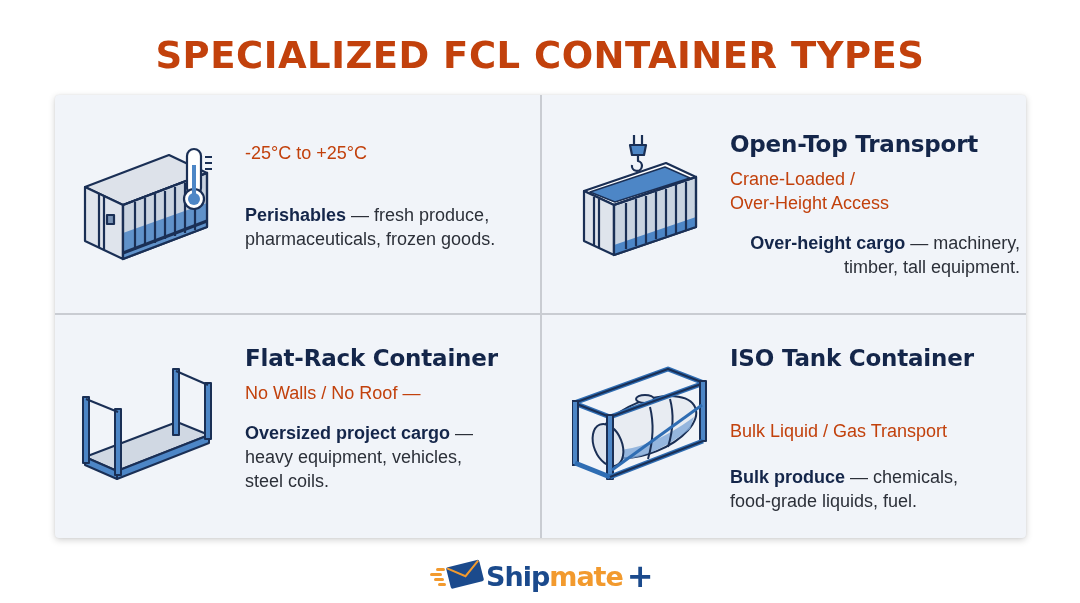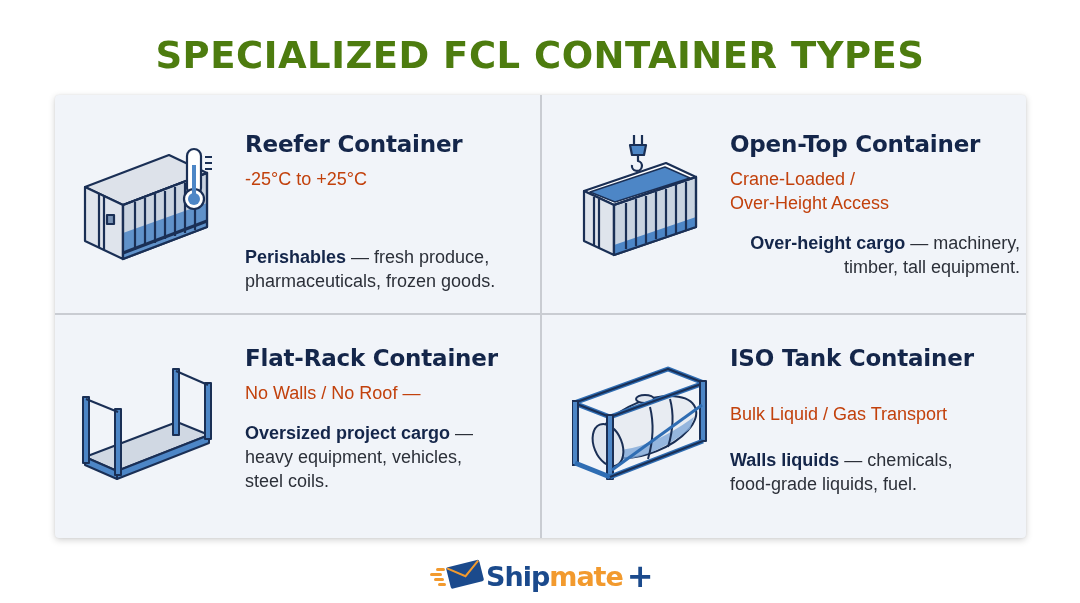--- a/index.html
+++ b/index.html
@@ -7,21 +7,21 @@
       width: 1080px; height: 603px; overflow: hidden;
       background: #ffffff;
       font-family: "Liberation Sans", "DejaVu Sans", sans-serif;
     }
     .page { position: relative; width: 1080px; height: 603px; }
     .main-title {
       position: absolute; left: 0; right: 0; top: 34px;
       text-align: center;
       font-family: "DejaVu Sans", sans-serif;
       font-weight: 700; font-size: 37px; letter-spacing: 0.5px;
-      color: #4d7c0f;
+      color: #c2410c;
     }
     .card {
       position: absolute; left: 55px; top: 95px; width: 971px; height: 443px;
       background: #f1f4f9;
       border-radius: 4px;
       box-shadow: 0 2px 7px rgba(0,0,0,0.18), 0 0 2px rgba(0,0,0,0.08);
     }
     .divider-v { position: absolute; left: 485px; top: 0; bottom: 0; width: 2px; background: #c9ccd2; }
     .divider-h { position: absolute; left: 0; right: 0; top: 218px; height: 2px; background: #c9ccd2; }
     .cell { position: absolute; width: 485px; height: 220px; }
@@ -80,25 +80,24 @@
             <circle cx="117" cy="52" r="10" fill="#ffffff" stroke="#1a2f55" stroke-width="2.2"></circle>
             <circle cx="117" cy="52" r="6" fill="#4d86c6"></circle>
             <rect x="115" y="18" width="4" height="32" fill="#4d86c6"></rect>
             <line x1="128" y1="10" x2="135" y2="10" stroke="#1a2f55" stroke-width="2"></line>
             <line x1="128" y1="16" x2="135" y2="16" stroke="#1a2f55" stroke-width="2"></line>
             <line x1="128" y1="22" x2="135" y2="22" stroke="#1a2f55" stroke-width="2"></line>
           </g>
         </svg>
       </div>
       <div class="text" style="left:190px;top:36px;">
-        <div class="cell-title">Reefer Container</div>
         <div class="cell-sub">
           <div>-25°C to +25°C</div>
         </div>
-        <div class="cell-desc" style="margin-top:54px;width:280px;">
+        <div class="cell-desc" style="margin-top:38px;width:280px;">
           <b>Perishables</b><span> — fresh produce, pharmaceuticals, frozen goods.</span>
         </div>
       </div>
     </div>
 
     <div class="cell" style="left:487px;top:0;">
       <div class="icon" style="left:36px;top:38px;">
         <svg width="125" height="135" viewBox="0 0 125 135">
           <g stroke="#1a2f55" stroke-width="2.2" stroke-linejoin="round" fill="none">
             <line x1="56" y1="2" x2="56" y2="12"></line>
@@ -117,21 +116,21 @@
               <line x1="78" y1="59" x2="78" y2="106"></line>
             <line x1="88" y1="56" x2="88" y2="103"></line>
               <line x1="98" y1="52" x2="98" y2="100"></line>
             <line x1="108" y1="49" x2="108" y2="97"></line>
             <line x1="16" y1="64" x2="16" y2="113"></line>
               <line x1="21" y1="66" x2="21" y2="115"></line>
           </g>
         </svg>
       </div>
       <div class="text" style="left:188px;top:36px;">
-        <div class="cell-title">Open-Top Container</div>
+        <div class="cell-title">Open-Top Transport</div>
         <div class="cell-sub">
           <div>Crane-Loaded /</div>
           <div>Over-Height Access</div>
         </div>
         <div class="cell-desc" style="width:290px;text-align:right;">
           <b>Over-height cargo</b><span> — machinery, timber, tall equipment.</span>
         </div>
       </div>
     </div>
 
@@ -181,25 +180,25 @@
             <rect x="128" y="16" width="6" height="60"></rect>
             <line x1="3" y1="98" x2="38" y2="112" stroke="#2f6db3" stroke-width="5"></line>
             <line x1="38" y1="112" x2="131" y2="76" stroke="#2f6db3" stroke-width="5"></line>
             <line x1="38" y1="112" x2="131" y2="76" fill="none"></line>
             <line x1="40" y1="105" x2="130" y2="40" stroke="#2f6db3" stroke-width="3"></line>
           </g>
         </svg>
       </div>
       <div class="text" style="left:188px;top:30px;">
         <div class="cell-title">ISO Tank Container</div>
-        <div class="cell-sub" style="margin-top:31px;">
+        <div class="cell-sub" style="margin-top:48px;">
           <div>Bulk Liquid / Gas Transport</div>
         </div>
         <div class="cell-desc" style="margin-top:22px;width:250px;">
-          <b>Walls liquids</b><span> — chemicals, food-grade liquids, fuel.</span>
+          <b>Bulk produce</b><span> — chemicals, food-grade liquids, fuel.</span>
         </div>
       </div>
     </div>
   </div>
 
   <div class="logo">
     <span>
       <svg width="56" height="30" viewBox="0 0 56 30">
         <g fill="#f29a2e">
           <rect x="0" y="14" width="12" height="3" rx="1.5"></rect>

